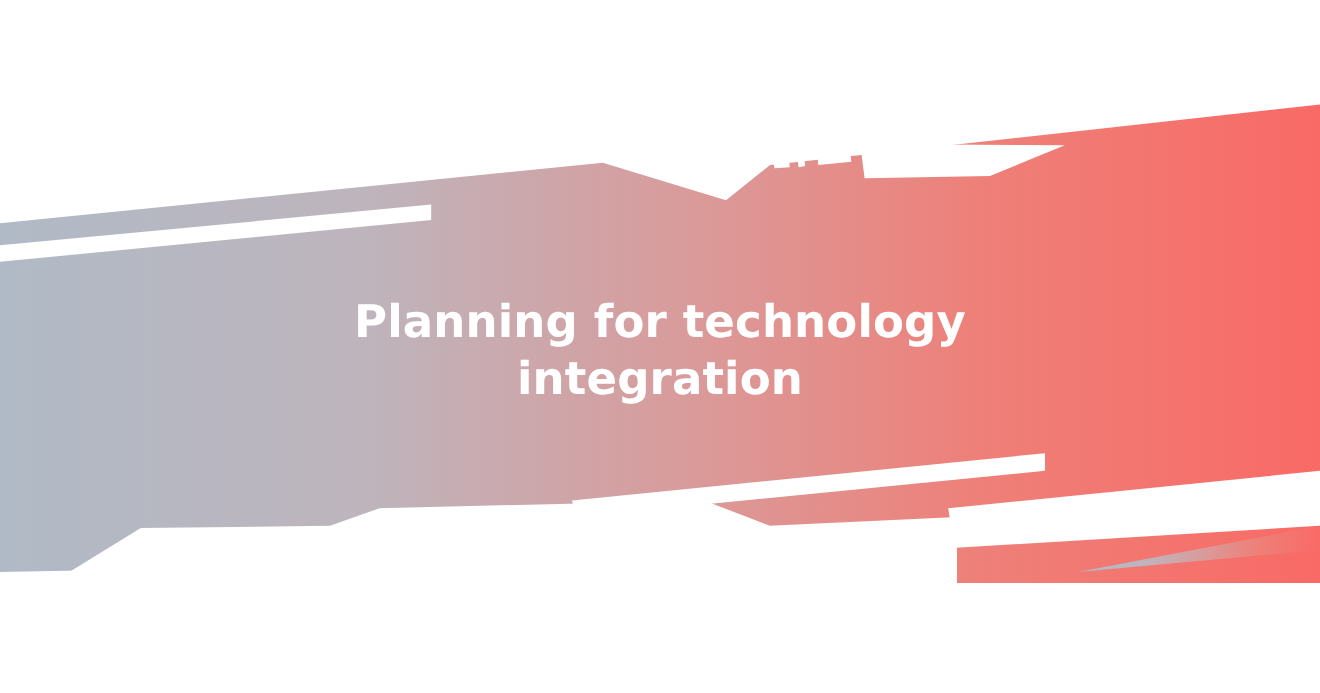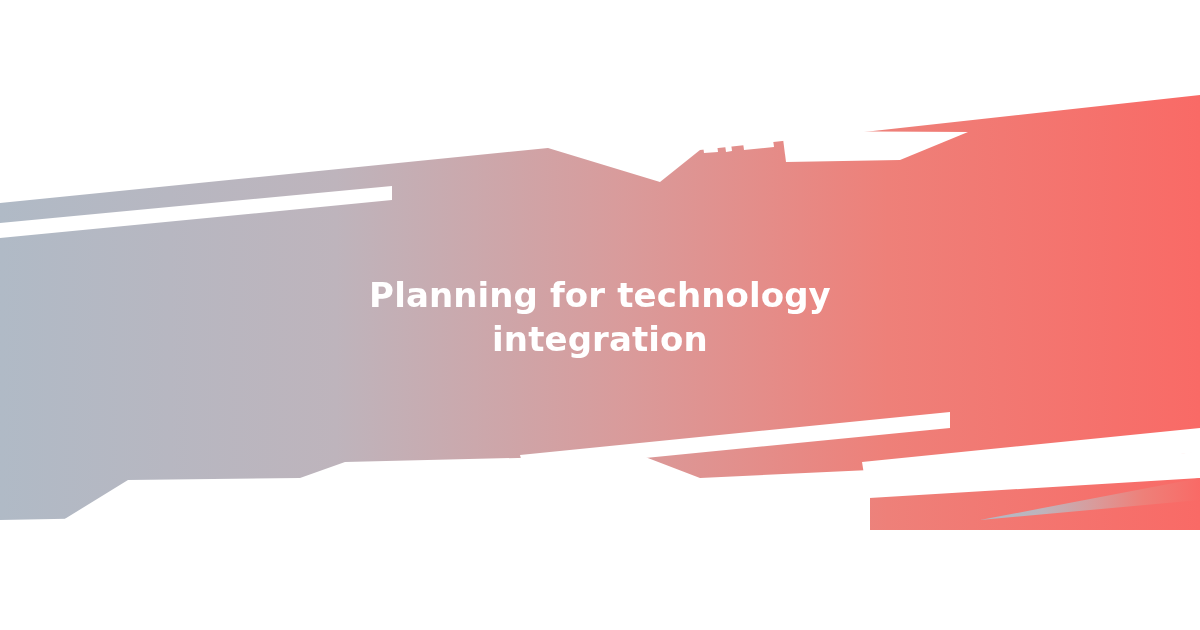--- a/index.html
+++ b/index.html
@@ -39,21 +39,21 @@
     justify-content: center;
     pointer-events: none;
   }
   .headline {
     width: 620px;
     margin: 0;
     padding: 0;
     text-align: center;
     color: #ffffff;
     font-family: "DejaVu Sans", sans-serif;
-    font-size: 34px;
+    font-size: 41px;
     font-weight: 600;
     line-height: 1.28;
     letter-spacing: 0.1px;
     transform: translateY(3px);
   }
 </style>
 </head>
 <body>
 
 <div class="banner">

